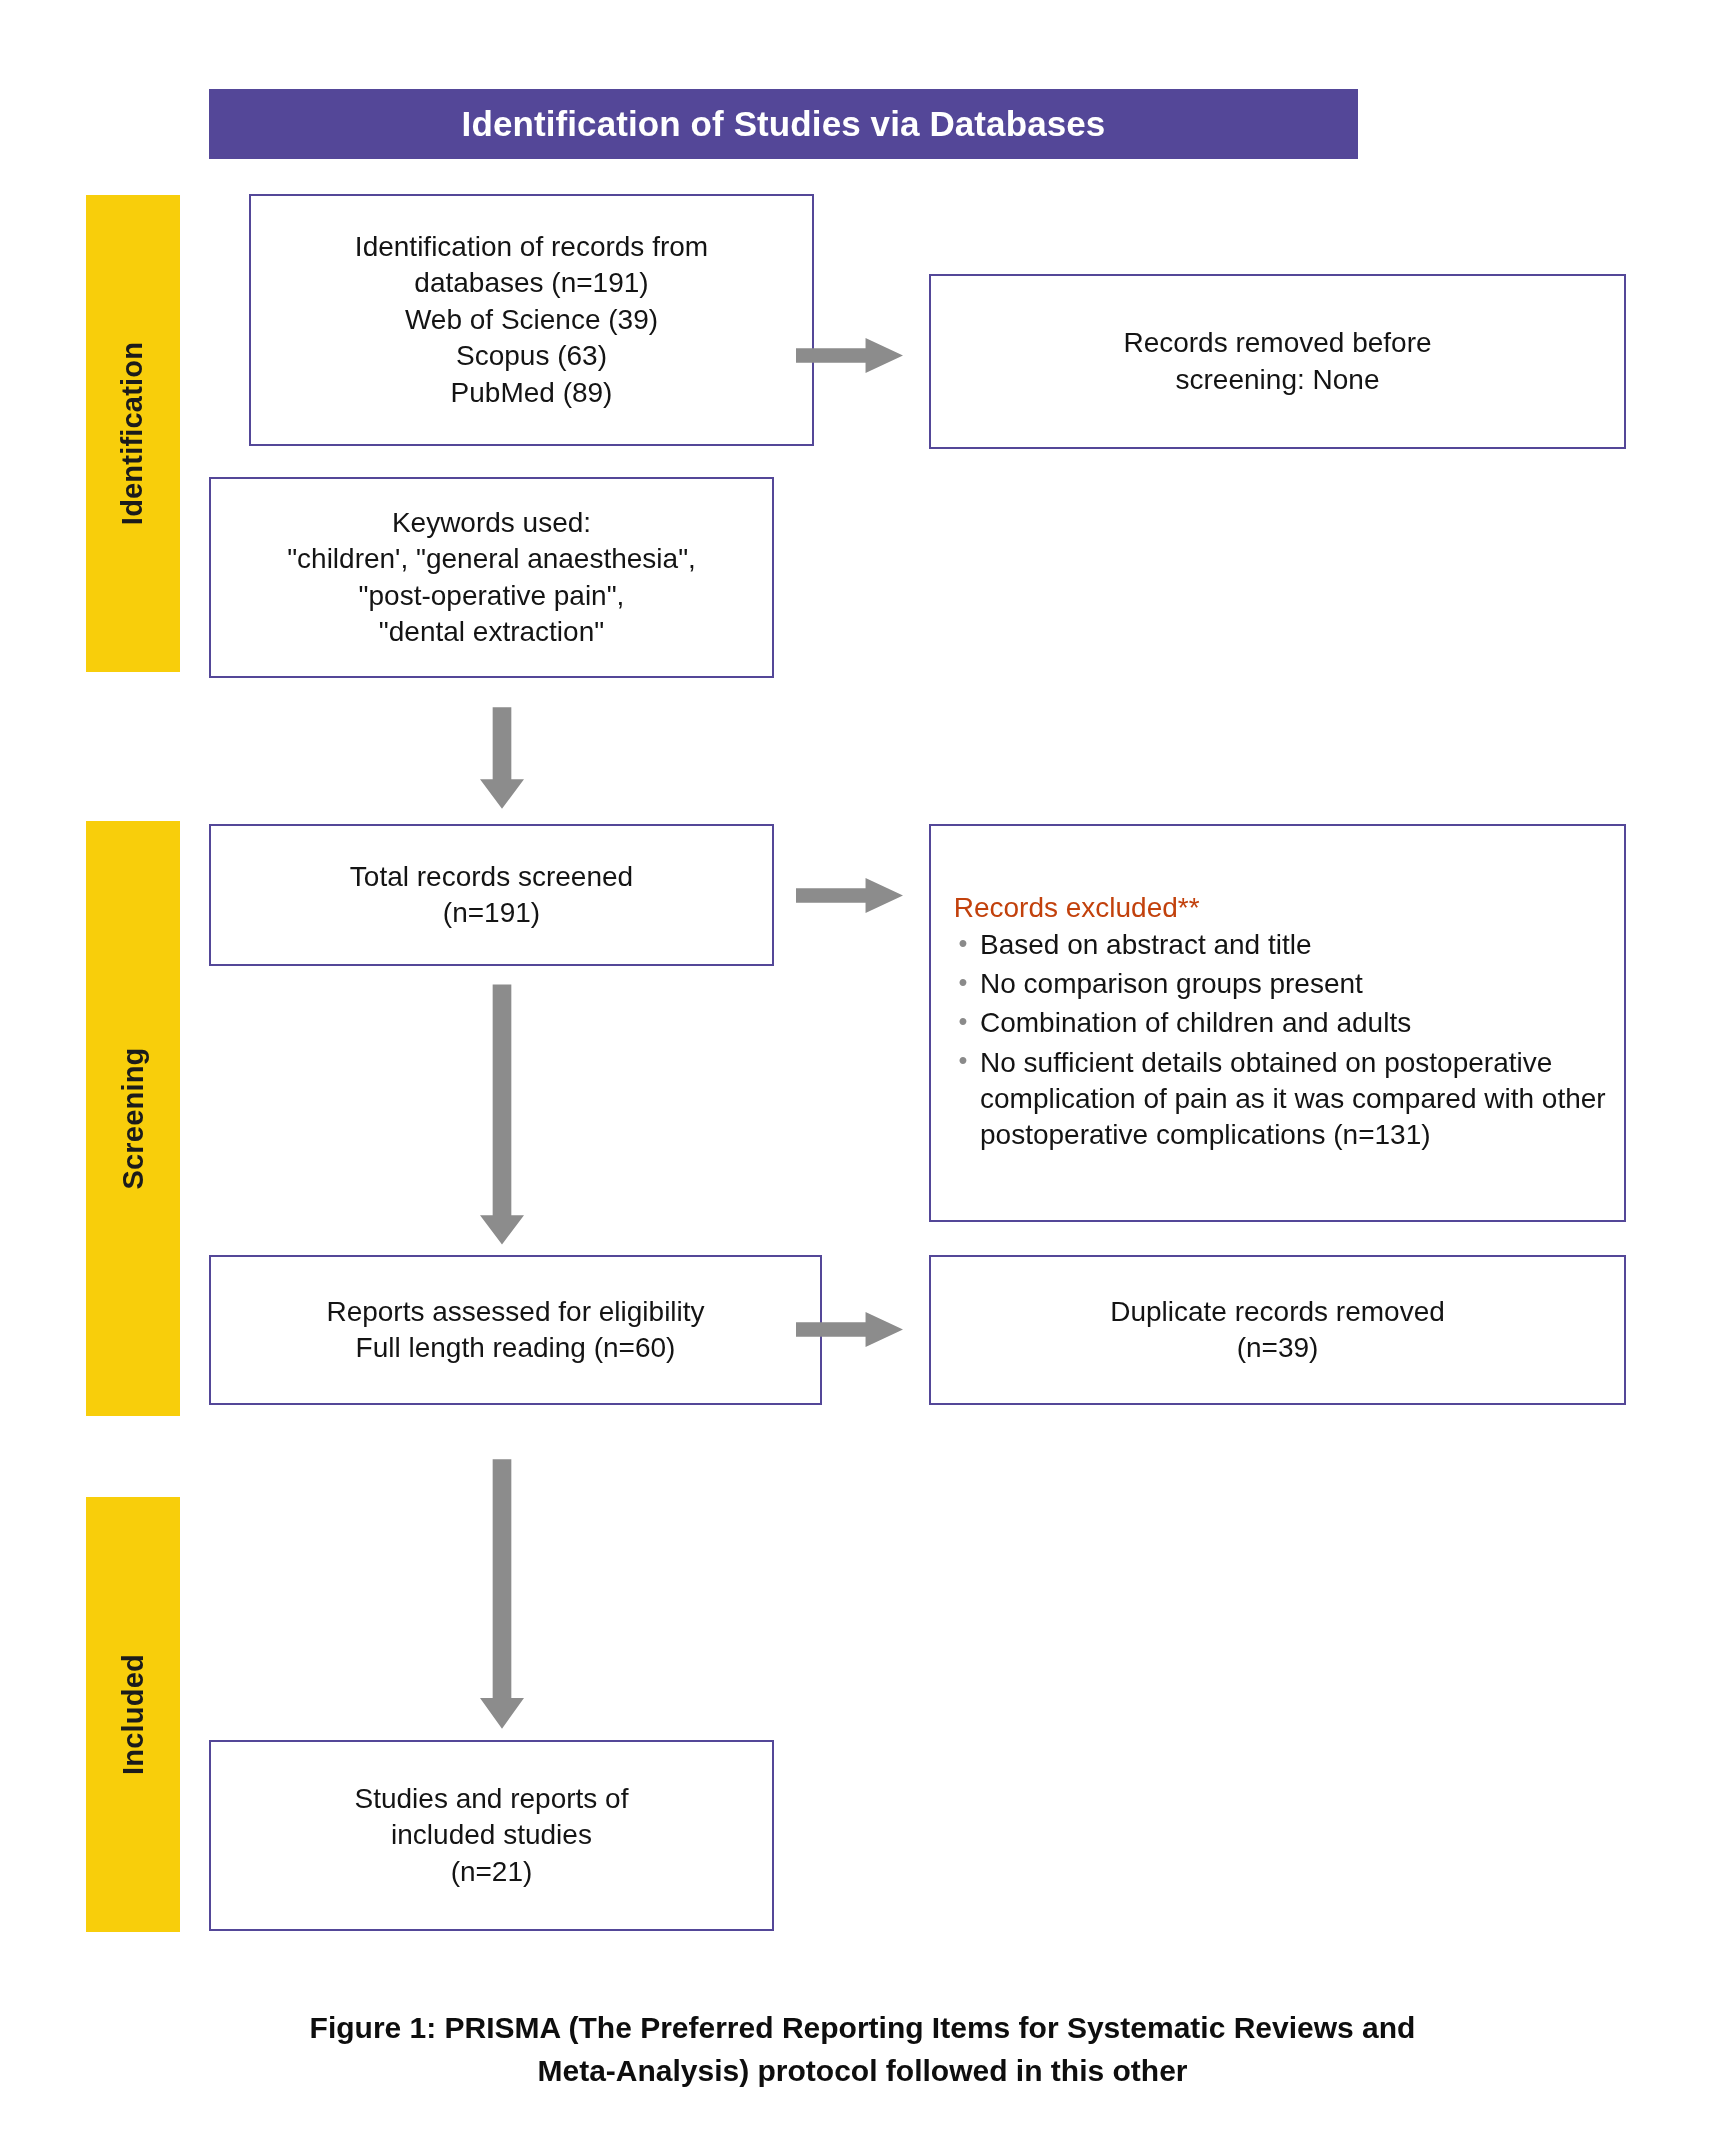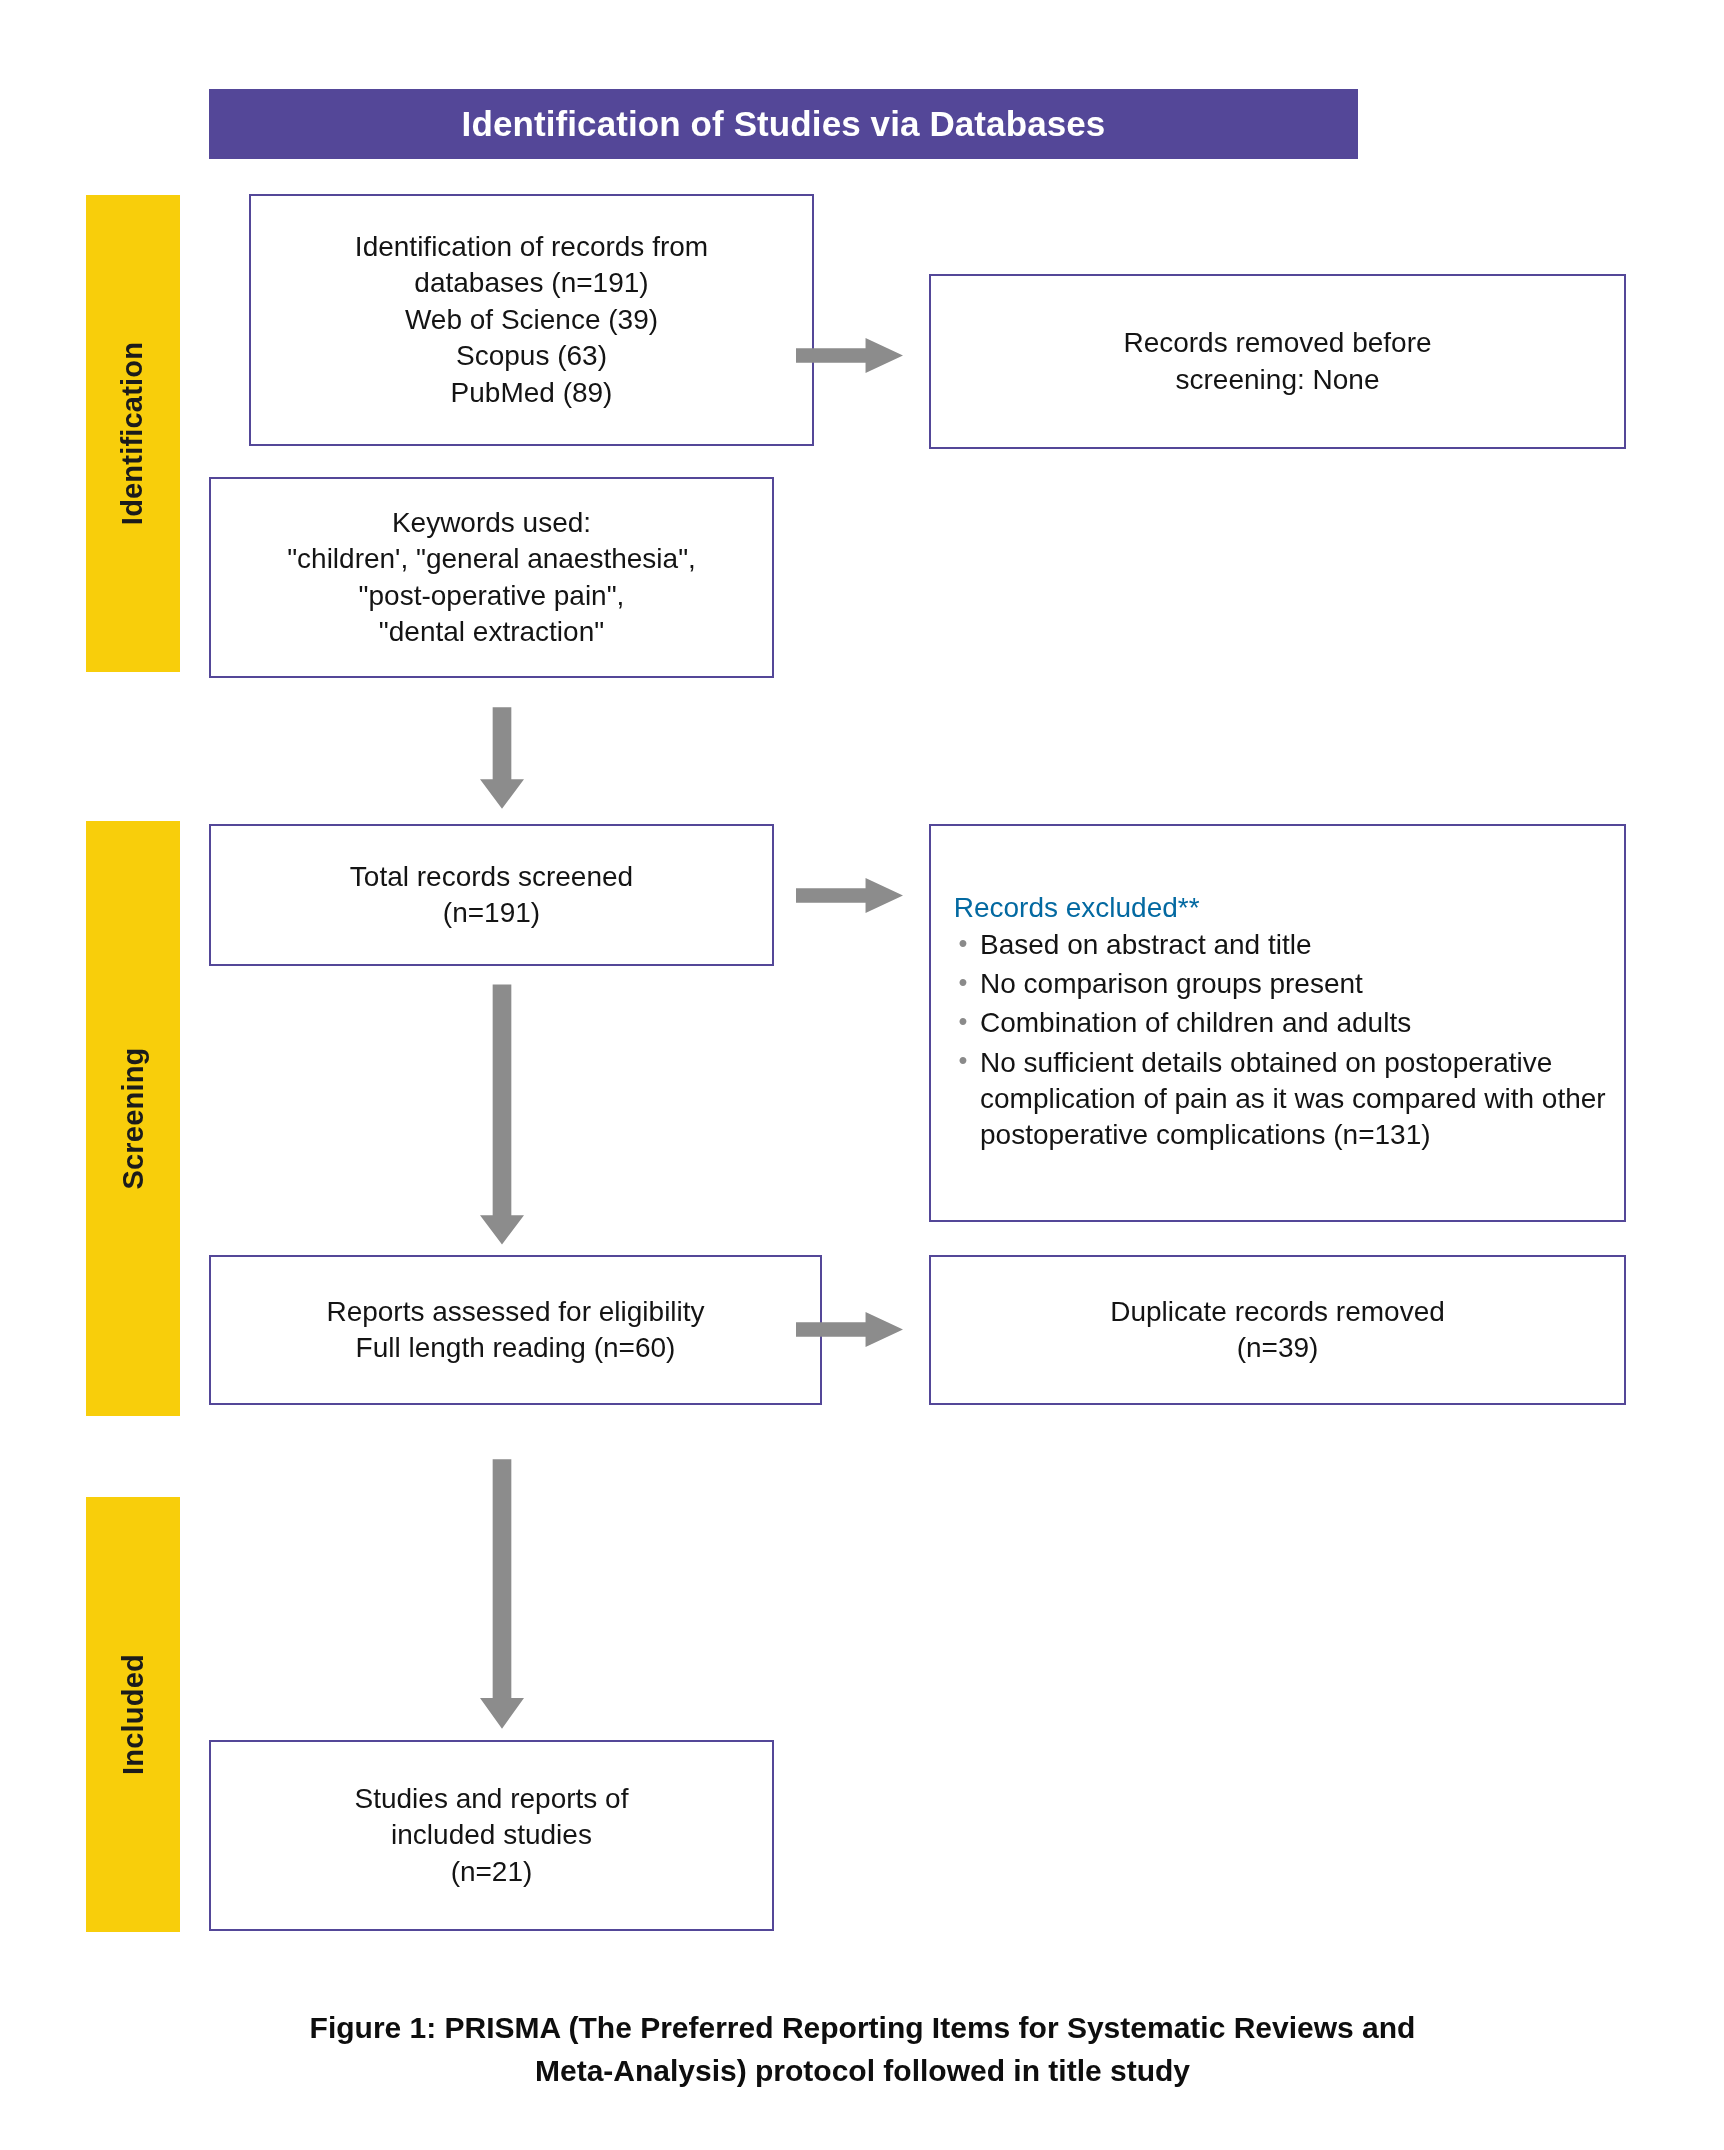--- a/index.html
+++ b/index.html
@@ -88,21 +88,21 @@
   .box-total-screened     { left: 209px; top: 824px; width: 565px; height: 142px; }
   .box-records-excluded   { left: 929px; top: 824px; width: 697px; height: 398px; }
   .box-reports-assessed   { left: 209px; top: 1255px; width: 613px; height: 150px; }
   .box-duplicates-removed { left: 929px; top: 1255px; width: 697px; height: 150px; }
   .box-included-studies   { left: 209px; top: 1740px; width: 565px; height: 191px; }
 
   
   .excl-heading {
     font-size: 28px;
     line-height: 1.30;
-    color: #0369a1;
+    color: #c2410c;
     margin: 0 0 1.3px 0;
     padding-left: 6.7px;
   }
   .excl-list {
     margin: 0;
     padding: 0 0 0 33px;
     list-style: none;
   }
   .excl-list li {
     position: relative;
@@ -245,17 +245,17 @@
   </div>
 
   <div class="box box-included-studies">
     <div class="box-text">Studies and reports of
 included studies
 (n=21)</div>
   </div>
 
   <div class="caption">
     <span class="caption-line">Figure 1: PRISMA (The Preferred Reporting Items for Systematic Reviews and</span>
-    <span class="caption-line">Meta-Analysis) protocol followed in title study</span>
+    <span class="caption-line">Meta-Analysis) protocol followed in this other</span>
   </div>
 
 </div>
 
 
 </body></html>

